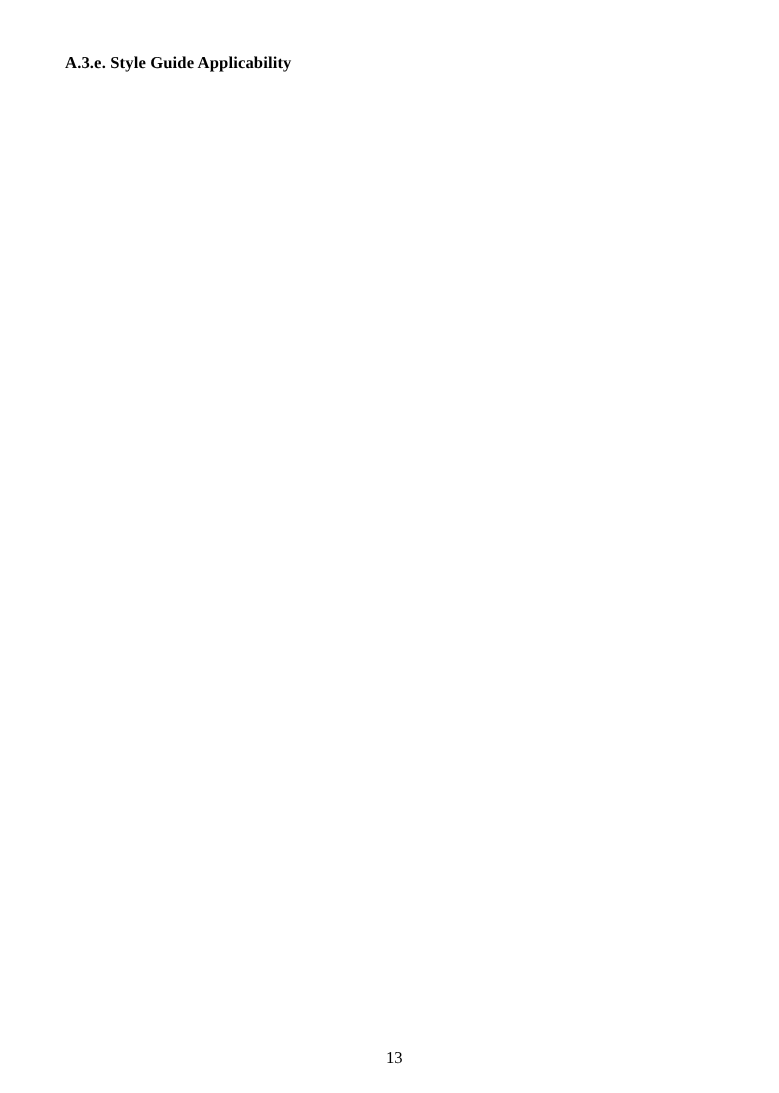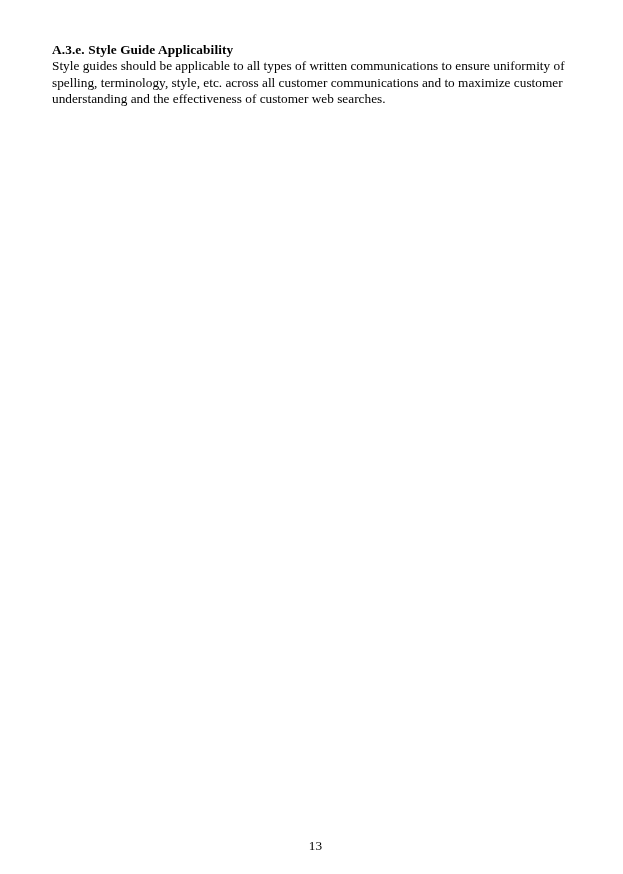--- a/index.html
+++ b/index.html
@@ -58,20 +58,19 @@
   }
 </style>
 </head>
 <body>
 
 <div class="page">
   <div class="content">
 
     <div class="section">
       <p class="section-heading">A.3.e.  Style Guide Applicability</p>
-      <p class="section-body">Style guides should be applicable to all types of written communications to ensure uniformity of spelling, terminology, style, etc. across all customer communications and to maximize customer understanding and the effectiveness of customer web searches.</p>
     </div>
 
 
   </div>
 
   <div class="page-number">13</div>
 </div>
 
 </body></html>

